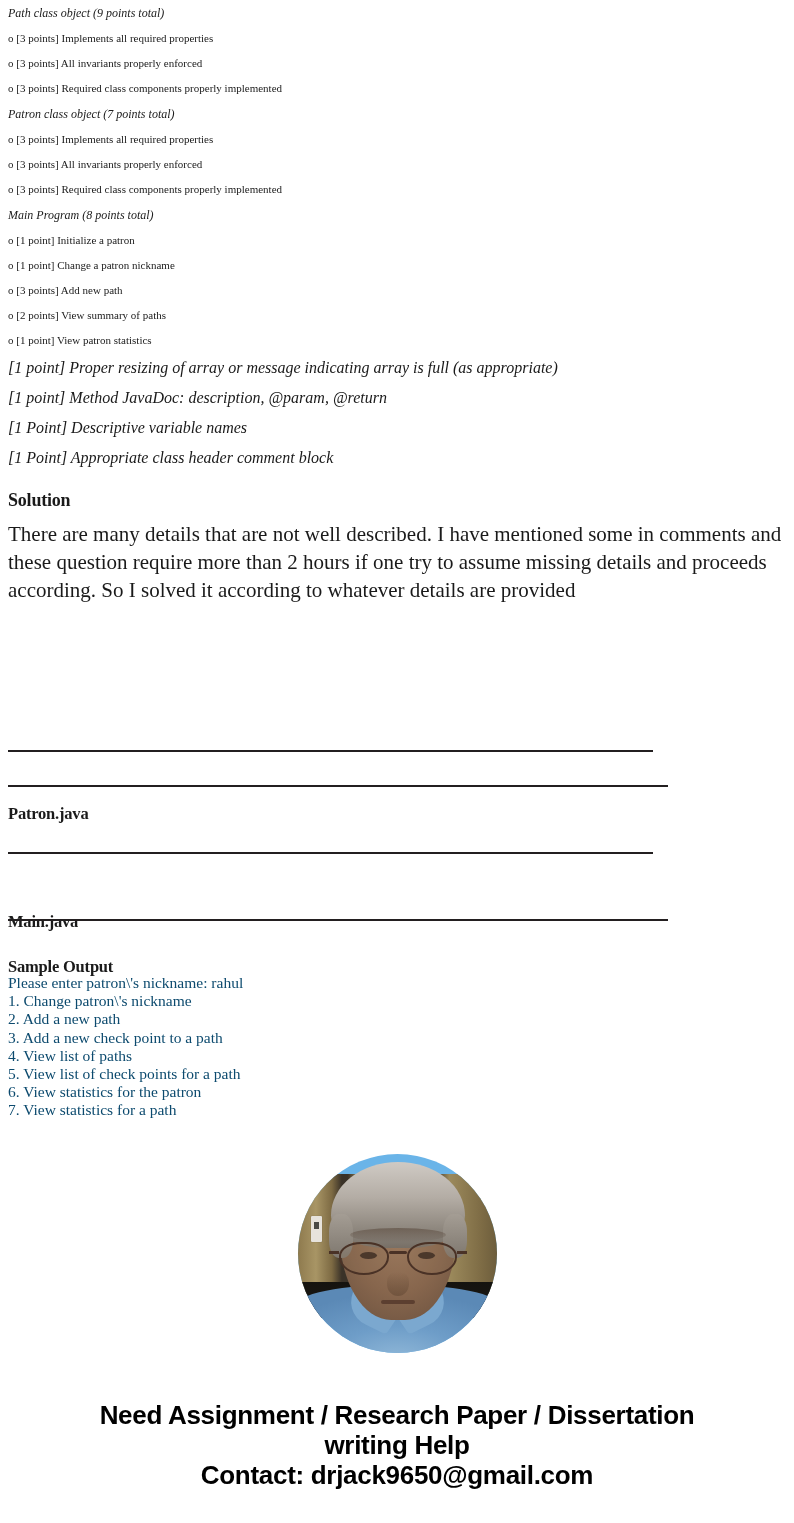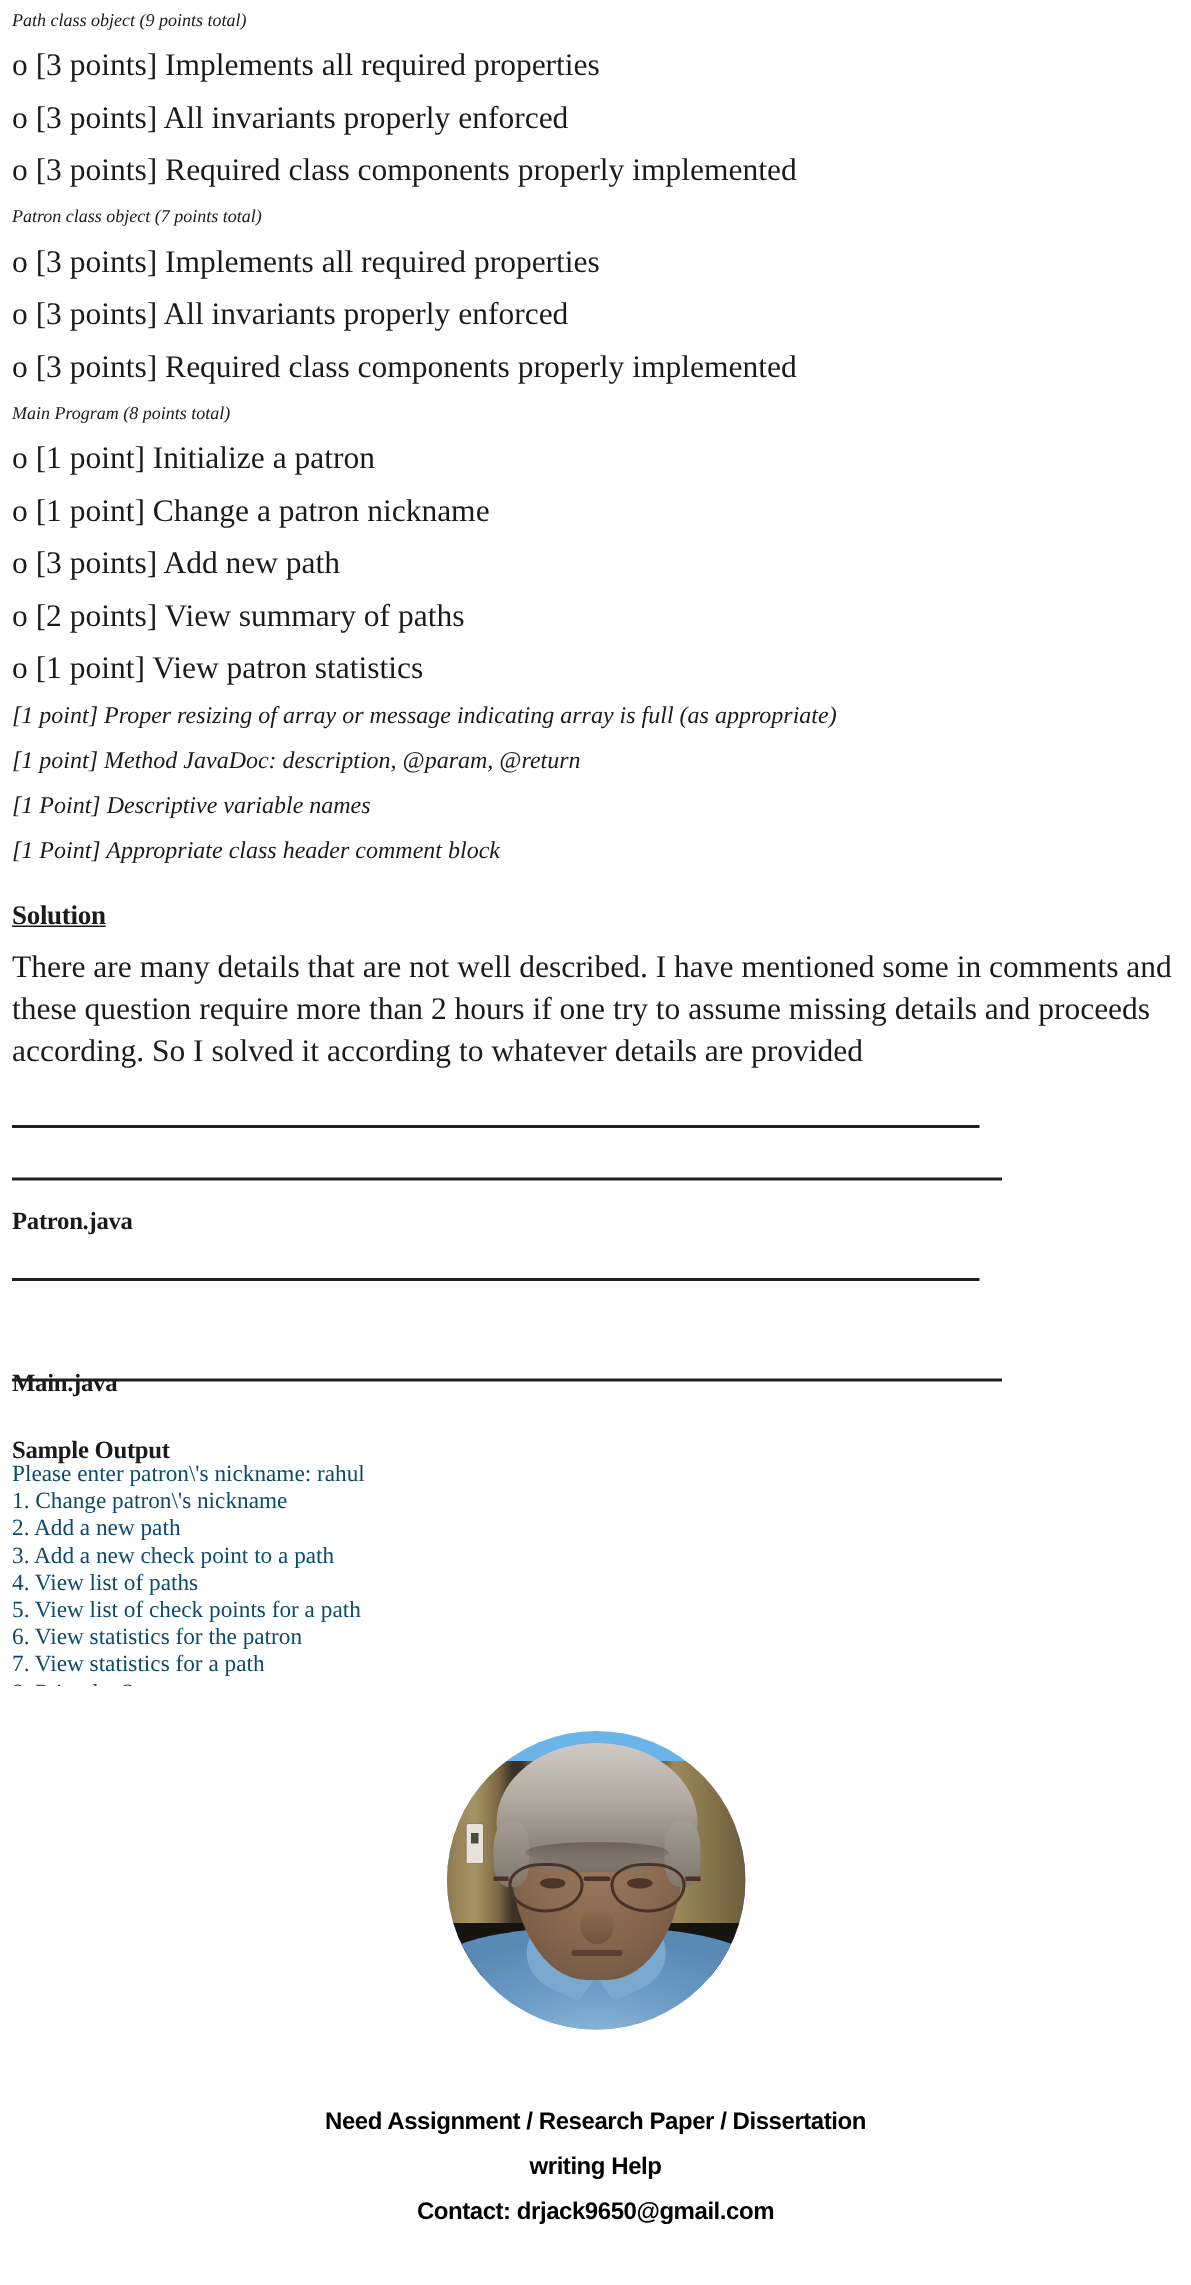--- a/index.html
+++ b/index.html
@@ -28,21 +28,21 @@
   
   .rubric-head {
     font-style: italic;
     font-size: 12px;
     line-height: 1.0;
     margin: 0 0 0 0;
     padding: 7px 0 7px 0;
     white-space: nowrap;
   }
   .rubric-item {
-    font-size: 21px;
+    font-size: 11px;
     line-height: 1.0;
     margin: 0;
     padding: 7px 0 7px 0;
     white-space: nowrap;
   }
   .rubric-note {
     font-style: italic;
     font-size: 16px;
     line-height: 1.0;
     margin: 0;
@@ -50,21 +50,20 @@
     white-space: nowrap;
   }
 
   
   .h-solution {
     font-size: 18px;
     font-weight: bold;
     margin: 0;
     padding: 17px 0 6px 0;
     letter-spacing: -0.2px;
-    text-decoration: underline;
   }
   .para {
     font-size: 21px;
     line-height: 1.33;
     margin: 0;
     padding: 4px 0 0 0;
     width: 778px;
     text-align: left;
   }
 
@@ -287,21 +286,21 @@
     position: absolute;
     left: 0;
     top: 1400px;
     width: 794px;
     text-align: center;
     font-family: "Liberation Sans", "DejaVu Sans", sans-serif;
     font-weight: bold;
     color: #000000;
   }
   .footer-line {
-    font-size: 16px;
+    font-size: 26px;
     line-height: 30px;
     margin: 0;
     letter-spacing: -0.3px;
   }
 </style>
 </head>
 <body>
 
 <div class="doc">
 

